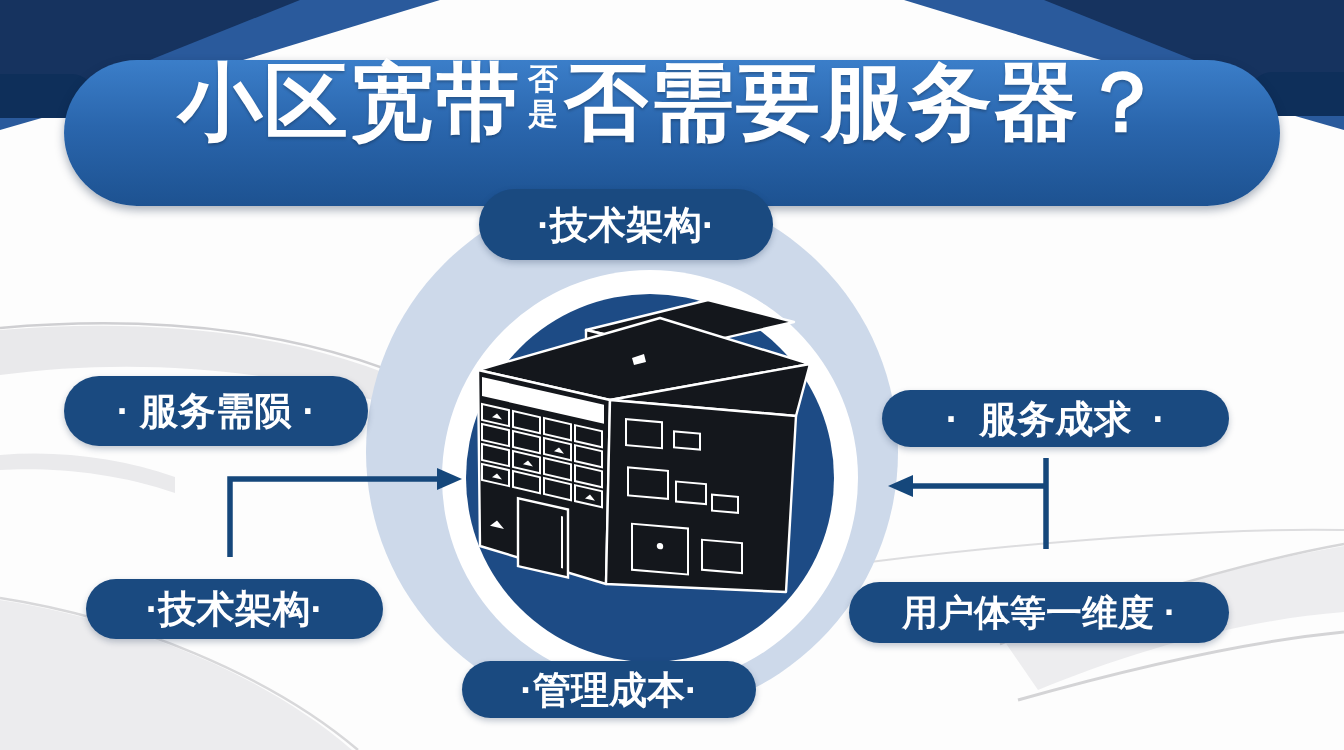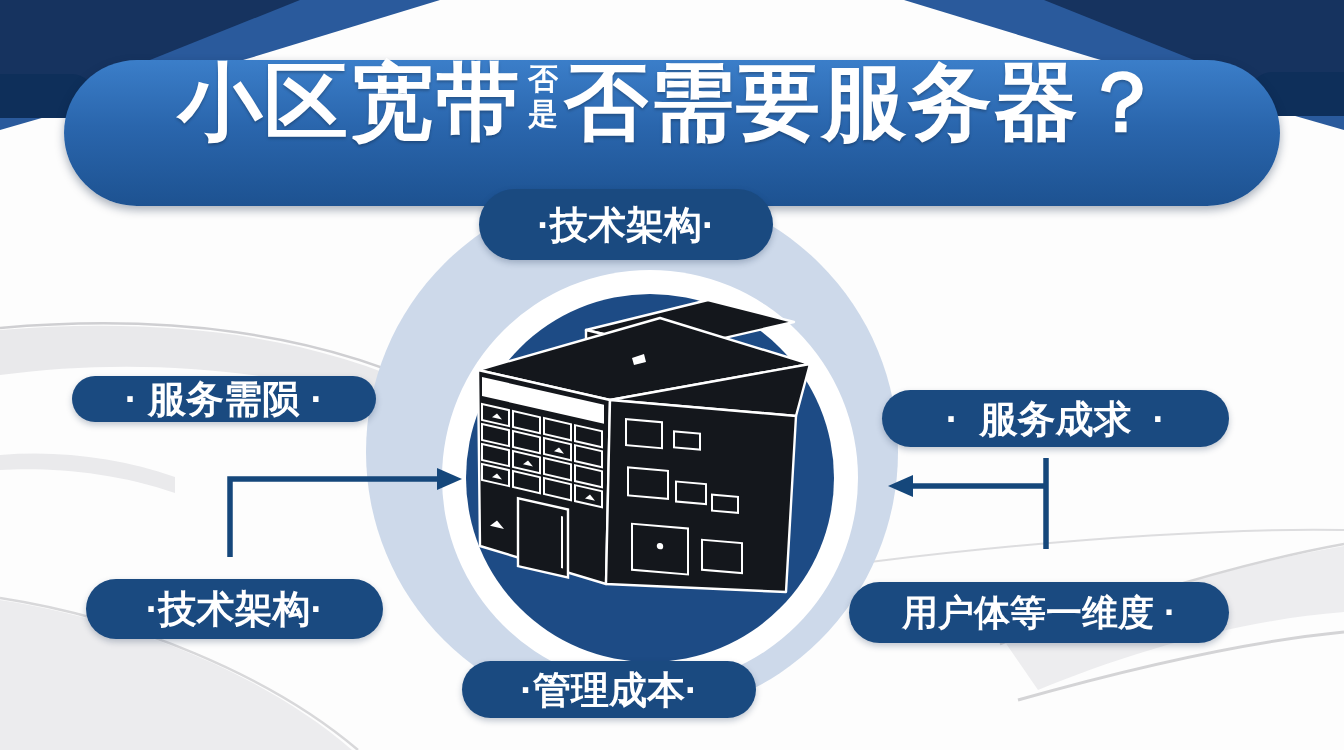--- a/index.html
+++ b/index.html
@@ -29,21 +29,21 @@
   }
   .t-stack span{font-size:30px;font-weight:700;line-height:1.15;}
   
   .pill{
     position:absolute;background:#1a4a80;color:#ffffff;border-radius:46px;
     display:flex;align-items:center;justify-content:center;
     font-size:38px;font-weight:700;white-space:pre;line-height:1;
     box-shadow:0 3px 6px rgba(15,40,75,.25);
   }
   .pill-top        {left:479px;top:189px;width:294px;height:71px;justify-content:center;}
-  .pill-left-upper {left:72px; top:376px;width:304px;height:46px;}
+  .pill-left-upper {left:64px; top:376px;width:304px;height:70px;}
   .pill-right-upper{left:882px;top:390px;width:347px;height:57px;}
   .pill-left-lower {left:86px; top:579px;width:297px;height:60px;}
   .pill-right-lower{left:849px;top:582px;width:380px;height:61px;font-size:36px;}
   .pill-bottom     {left:462px;top:661px;width:294px;height:57px;}
   .server{position:absolute;left:460px;top:292px;}
 </style>
 </head>
 <body>
 
 <div class="canvas">

